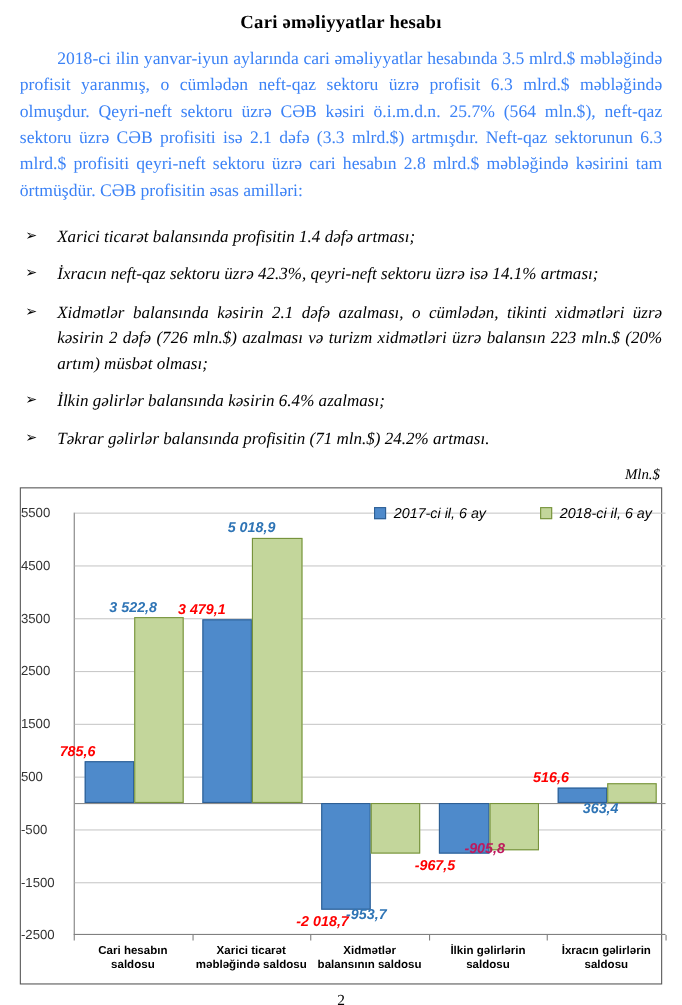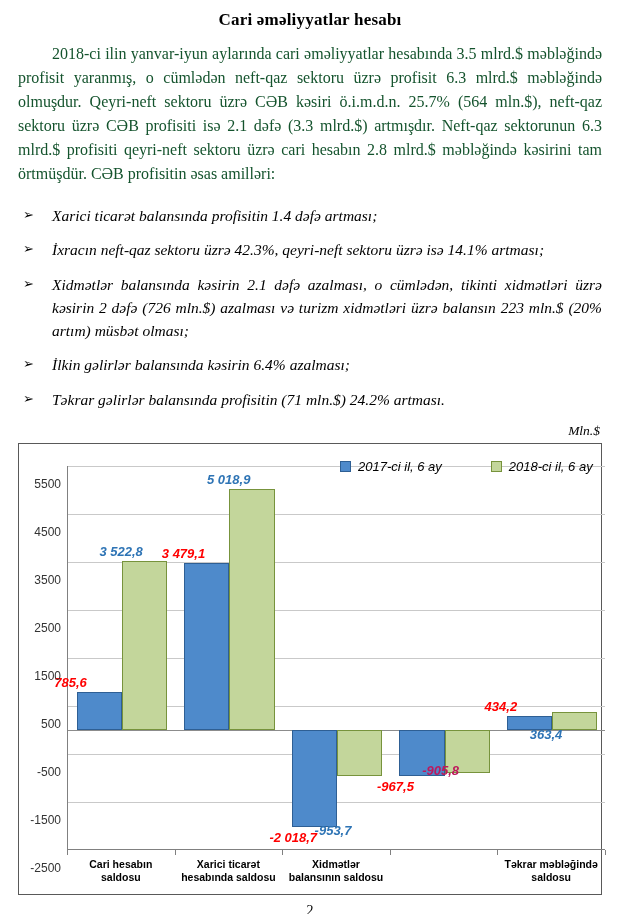--- a/index.html
+++ b/index.html
@@ -19,21 +19,21 @@
     font-weight: bold;
     text-align: center;
     margin-bottom: 12px;
     letter-spacing: .2px;
   }
   .body-par {
     font-size: 16px;
     line-height: 1.5;
     text-align: justify;
     text-indent: 34px;
-    color: #14532d;
+    color: #3b82f6;
   }
   .bullets { list-style: none; margin-top: 18px; }
   .bullets li {
     position: relative;
     padding-left: 34px;
     margin-bottom: 11px;
     font-style: italic;
     font-size: 15.5px;
     line-height: 1.5;
     text-align: justify;
@@ -66,23 +66,23 @@
   .gridline { position: absolute; left: 0; right: 0; height: 1px; background: #c9c9c9; }
   .zeroline { position: absolute; left: 0; right: 0; height: 1px; background: #8c8c8c; }
   .bar { position: absolute; border: 1px solid; }
   .bar-label {
     position: absolute; width: 90px; 
     font-family: "Liberation Sans", sans-serif;
     font-size: 13px; font-weight: bold; font-style: italic;
     white-space: nowrap;
   }
   .ytick {
-    position: absolute; left: 0; width: 42px; text-align: right;
+    position: absolute; left: 0; width: 42px; text-align: left;
     font-family: "Liberation Sans", sans-serif;
-    font-size: 12px; color: #333; margin-top: 18px;
+    font-size: 12px; color: #333;
   }
   .cat-label {
     position: absolute; top: 414px; text-align: center;
     font-family: "Liberation Sans", sans-serif;
     font-size: 10.5px; font-weight: bold; line-height: 1.25;
     padding: 0 3px;
   }
   .axis-tick { position: absolute; width: 1px; height: 5px; background: #808080; top: 406px; }
   .legend { position: absolute; left: 298px; top: 15px; display: flex; gap: 26px; align-items: center; }
   .legend-item {
@@ -124,21 +124,21 @@
         <div class="zeroline" style="top: 264px;"></div>
         <div class="bar" style="left: 8.608px; width: 45.192px; top: 226.291px; height: 37.7088px; background: rgb(78, 138, 203); border-color: rgb(46, 95, 148);"></div>
         <div class="bar-label" style="left: -13.796px; top: 209.291px; color: rgb(255, 0, 0);">785,6</div>
         <div class="bar" style="left: 116.208px; width: 45.192px; top: 97.0032px; height: 166.997px; background: rgb(78, 138, 203); border-color: rgb(46, 95, 148);"></div>
         <div class="bar-label" style="left: 93.804px; top: 80.0032px; color: rgb(255, 0, 0);">3 479,1</div>
         <div class="bar" style="left: 223.808px; width: 45.192px; top: 264px; height: 96.8976px; background: rgb(78, 138, 203); border-color: rgb(46, 95, 148);"></div>
         <div class="bar-label" style="left: 201.404px; top: 363.898px; color: rgb(255, 0, 0);">-2 018,7</div>
         <div class="bar" style="left: 331.408px; width: 45.192px; top: 264px; height: 46.44px; background: rgb(78, 138, 203); border-color: rgb(46, 95, 148);"></div>
         <div class="bar-label" style="left: 309.004px; top: 313.44px; color: rgb(255, 0, 0);">-967,5</div>
         <div class="bar" style="left: 439.008px; width: 45.192px; top: 249.95px; height: 14.0496px; background: rgb(78, 138, 203); border-color: rgb(46, 95, 148);"></div>
-        <div class="bar-label" style="left: 416.604px; top: 232.95px; color: rgb(255, 0, 0);">434,2</div>
+        <div class="bar-label" style="left: 416.604px; top: 232.95px; color: rgb(255, 0, 0);">516,6</div>
         <div class="bar" style="left: 53.8px; width: 45.192px; top: 94.9056px; height: 169.094px; background: rgb(195, 214, 155); border-color: rgb(119, 147, 60);"></div>
         <div class="bar-label" style="left: 31.396px; top: 77.9056px; color: rgb(46, 116, 181);">3 522,8</div>
         <div class="bar" style="left: 161.4px; width: 45.192px; top: 23.0928px; height: 240.907px; background: rgb(195, 214, 155); border-color: rgb(119, 147, 60);"></div>
         <div class="bar-label" style="left: 138.996px; top: 6.0928px; color: rgb(46, 116, 181);">5 018,9</div>
         <div class="bar" style="left: 269px; width: 45.192px; top: 264px; height: 45.7776px; background: rgb(195, 214, 155); border-color: rgb(119, 147, 60);"></div>
         <div class="bar-label" style="left: 246.596px; top: 312.778px; color: rgb(46, 116, 181); margin-top: 44px;">-953,7</div>
         <div class="bar" style="left: 376.6px; width: 45.192px; top: 264px; height: 43.4784px; background: rgb(195, 214, 155); border-color: rgb(119, 147, 60);"></div>
         <div class="bar-label" style="left: 354.196px; top: 297px; color: #be185d;">-905,8</div>
         <div class="bar" style="left: 484.2px; width: 45.192px; top: 246.557px; height: 17.4432px; background: rgb(195, 214, 155); border-color: rgb(119, 147, 60);"></div>
         <div class="bar-label" style="left: 461.796px; top: 229.557px; color: rgb(46, 116, 181); margin-top: 32px;">363,4</div>
@@ -156,23 +156,24 @@
   <div class="ytick" style="top: 399px;">-2500</div>
       <div class="ytick" style="top: 351px;">-1500</div>
       <div class="ytick" style="top: 303px;">-500</div>
       <div class="ytick" style="top: 255px;">500</div>
       <div class="ytick" style="top: 207px;">1500</div>
       <div class="ytick" style="top: 159px;">2500</div>
       <div class="ytick" style="top: 111px;">3500</div>
       <div class="ytick" style="top: 63px;">4500</div>
       <div class="ytick" style="top: 15px;">5500</div>
       <div class="cat-label" style="left: 48px; width: 107.6px;">Cari hesabın saldosu</div>
-      <div class="cat-label" style="left: 155.6px; width: 107.6px;">Xarici ticarət hesabında saldosu</div>
+      <div class="cat-label" style="left: 155.6px; width: 107.6px;">Xarici ticarət məbləğində saldosu</div>
       <div class="cat-label" style="left: 263.2px; width: 107.6px;">Xidmətlər balansının saldosu</div>
-      <div class="cat-label" style="left: 478.4px; width: 107.6px;">Təkrar məbləğində saldosu</div>
+      <div class="cat-label" style="left: 370.8px; width: 107.6px;">İlkin gəlirlərin saldosu</div>
+      <div class="cat-label" style="left: 478.4px; width: 107.6px;">İxracın gəlirlərin saldosu</div>
       <div class="axis-tick" style="left: 48px;"></div>
       <div class="axis-tick" style="left: 155.6px;"></div>
       <div class="axis-tick" style="left: 263.2px;"></div>
       <div class="axis-tick" style="left: 370.8px;"></div>
       <div class="axis-tick" style="left: 478.4px;"></div>
       <div class="axis-tick" style="left: 586px;"></div>
     </div>
 
   <div class="page-number">2</div>
 </div>

